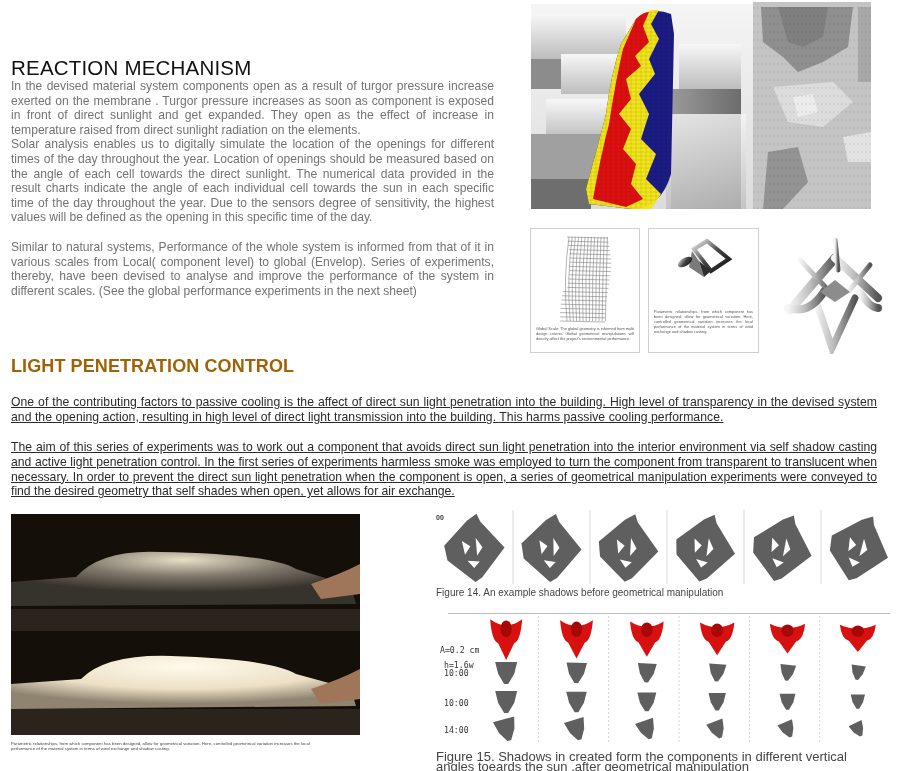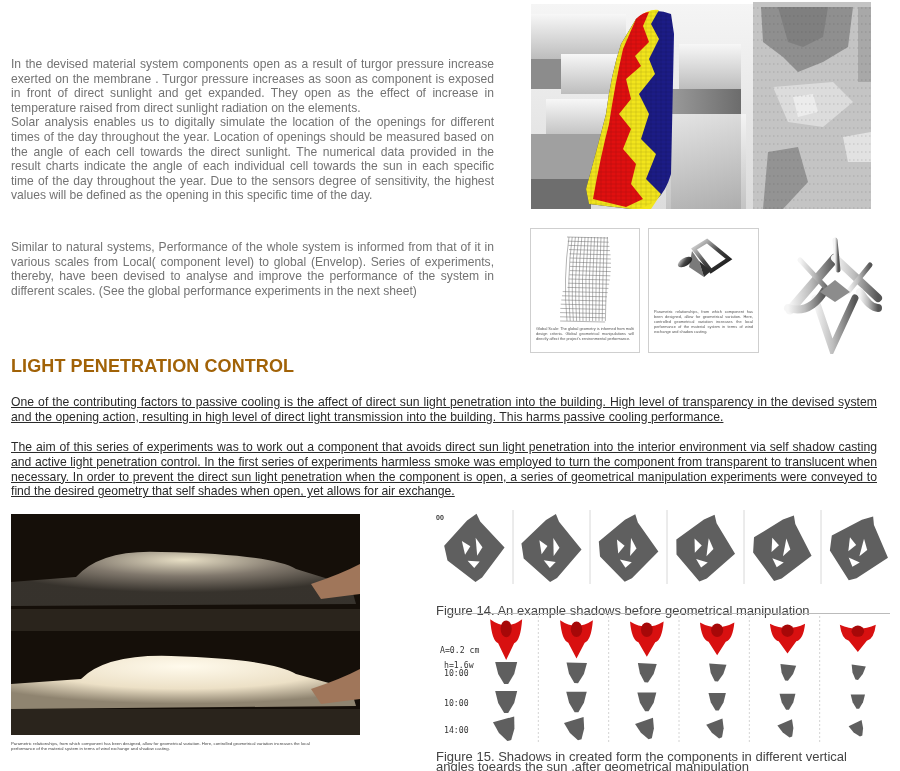--- a/index.html
+++ b/index.html
@@ -32,32 +32,33 @@
     .narrow-text { font-family: "Liberation Sans Narrow", "Liberation Sans", sans-serif; font-size: 12.2px; line-height: 14.8px; color: #2a2a2a; text-align: justify; text-decoration: underline; }
     #para1 { left: 11px; top: 395px; width: 866px; letter-spacing: 0.05px; }
     #para2 { left: 11px; top: 440px; width: 866px; }
 
     
     #photo { left: 11px; top: 514px; width: 349px; height: 221px; background: #120d08; overflow: hidden; }
     #photo-caption { left: 11px; top: 741px; width: 320px; font-size: 4.3px; line-height: 5.3px; color: #444; }
 
     
     #fig14 { left: 436px; top: 508px; width: 462px; height: 80px; }
-    #fig14-label { left: 436px; top: 587px; font-size: 13px; color: #444; margin-top: 16px; }
+    #fig14-label { left: 436px; top: 587px; font-size: 10px; color: #444; }
     #fig14-prefix { left: 436px; top: 514px; font-size: 7px; color: #333; font-weight: bold; }
 
     #fig15-topline { left: 448px; top: 613px; width: 442px; height: 1px; background: #bbbbbb; }
     #fig15 { left: 436px; top: 614px; width: 462px; height: 128px; }
     .row-label { position: absolute; font-family: "DejaVu Sans Mono", monospace; font-size: 8.2px; color: #333; }
     #fig15-label { left: 436px; top: 752px; width: 440px; font-size: 13px; line-height: 10px; color: #444; }
   </style>
 </head>
 <body>
 
 <section id="reaction" class="abs">
+  <h1 class="h-light">REACTION MECHANISM</h1>
   <p class="body-text">In the devised material system components open as a result of turgor pressure increase exerted on the membrane . Turgor pressure increases as soon as component is exposed in front of direct sunlight and get expanded.  They open as the effect of increase in temperature raised from direct sunlight radiation on the elements.</p>
   <p class="body-text">Solar analysis enables us to digitally simulate the location of the openings for different times of the day throughout the year. Location of openings should be measured based on the angle of each cell towards the direct sunlight. The numerical data provided in the result charts indicate the angle of each individual cell towards the sun in each specific time of the day throughout the year. Due to the sensors degree of sensitivity, the highest values will be defined as the opening in this specific time of the day.</p>
 </section>
 
 <section id="performance" class="abs">
   <p class="body-text">Similar to natural systems,  Performance of the whole system is informed from that of it in various scales from Local( component level) to global (Envelop). Series of experiments, thereby, have been devised to analyse and improve the performance of the system in different scales. (See the global performance experiments in the next sheet)</p>
 </section>
 
 <div id="facade-render" class="abs">
   <svg width="222" height="205" viewBox="0 0 222 205">

